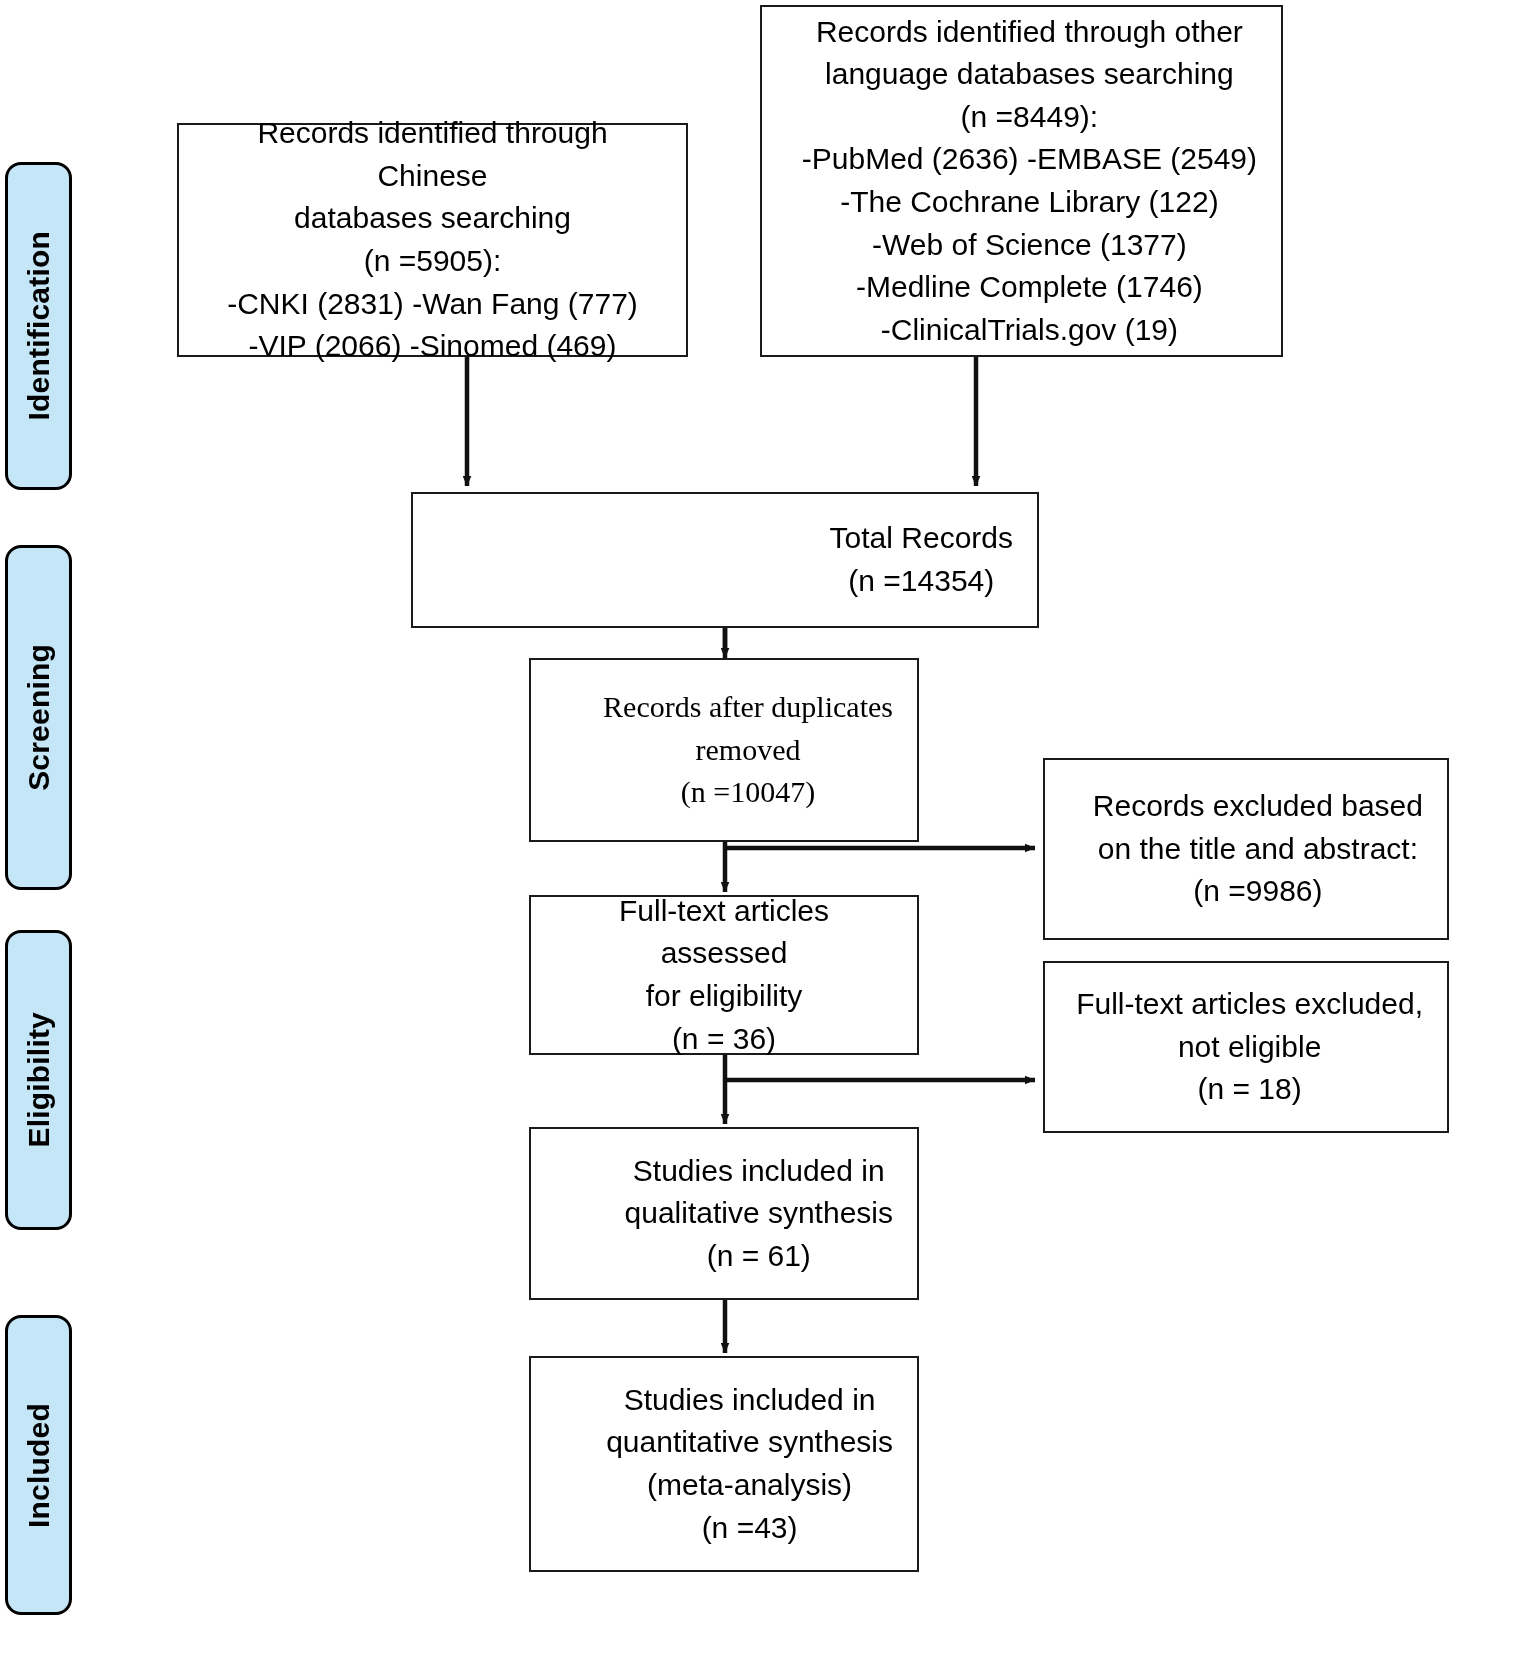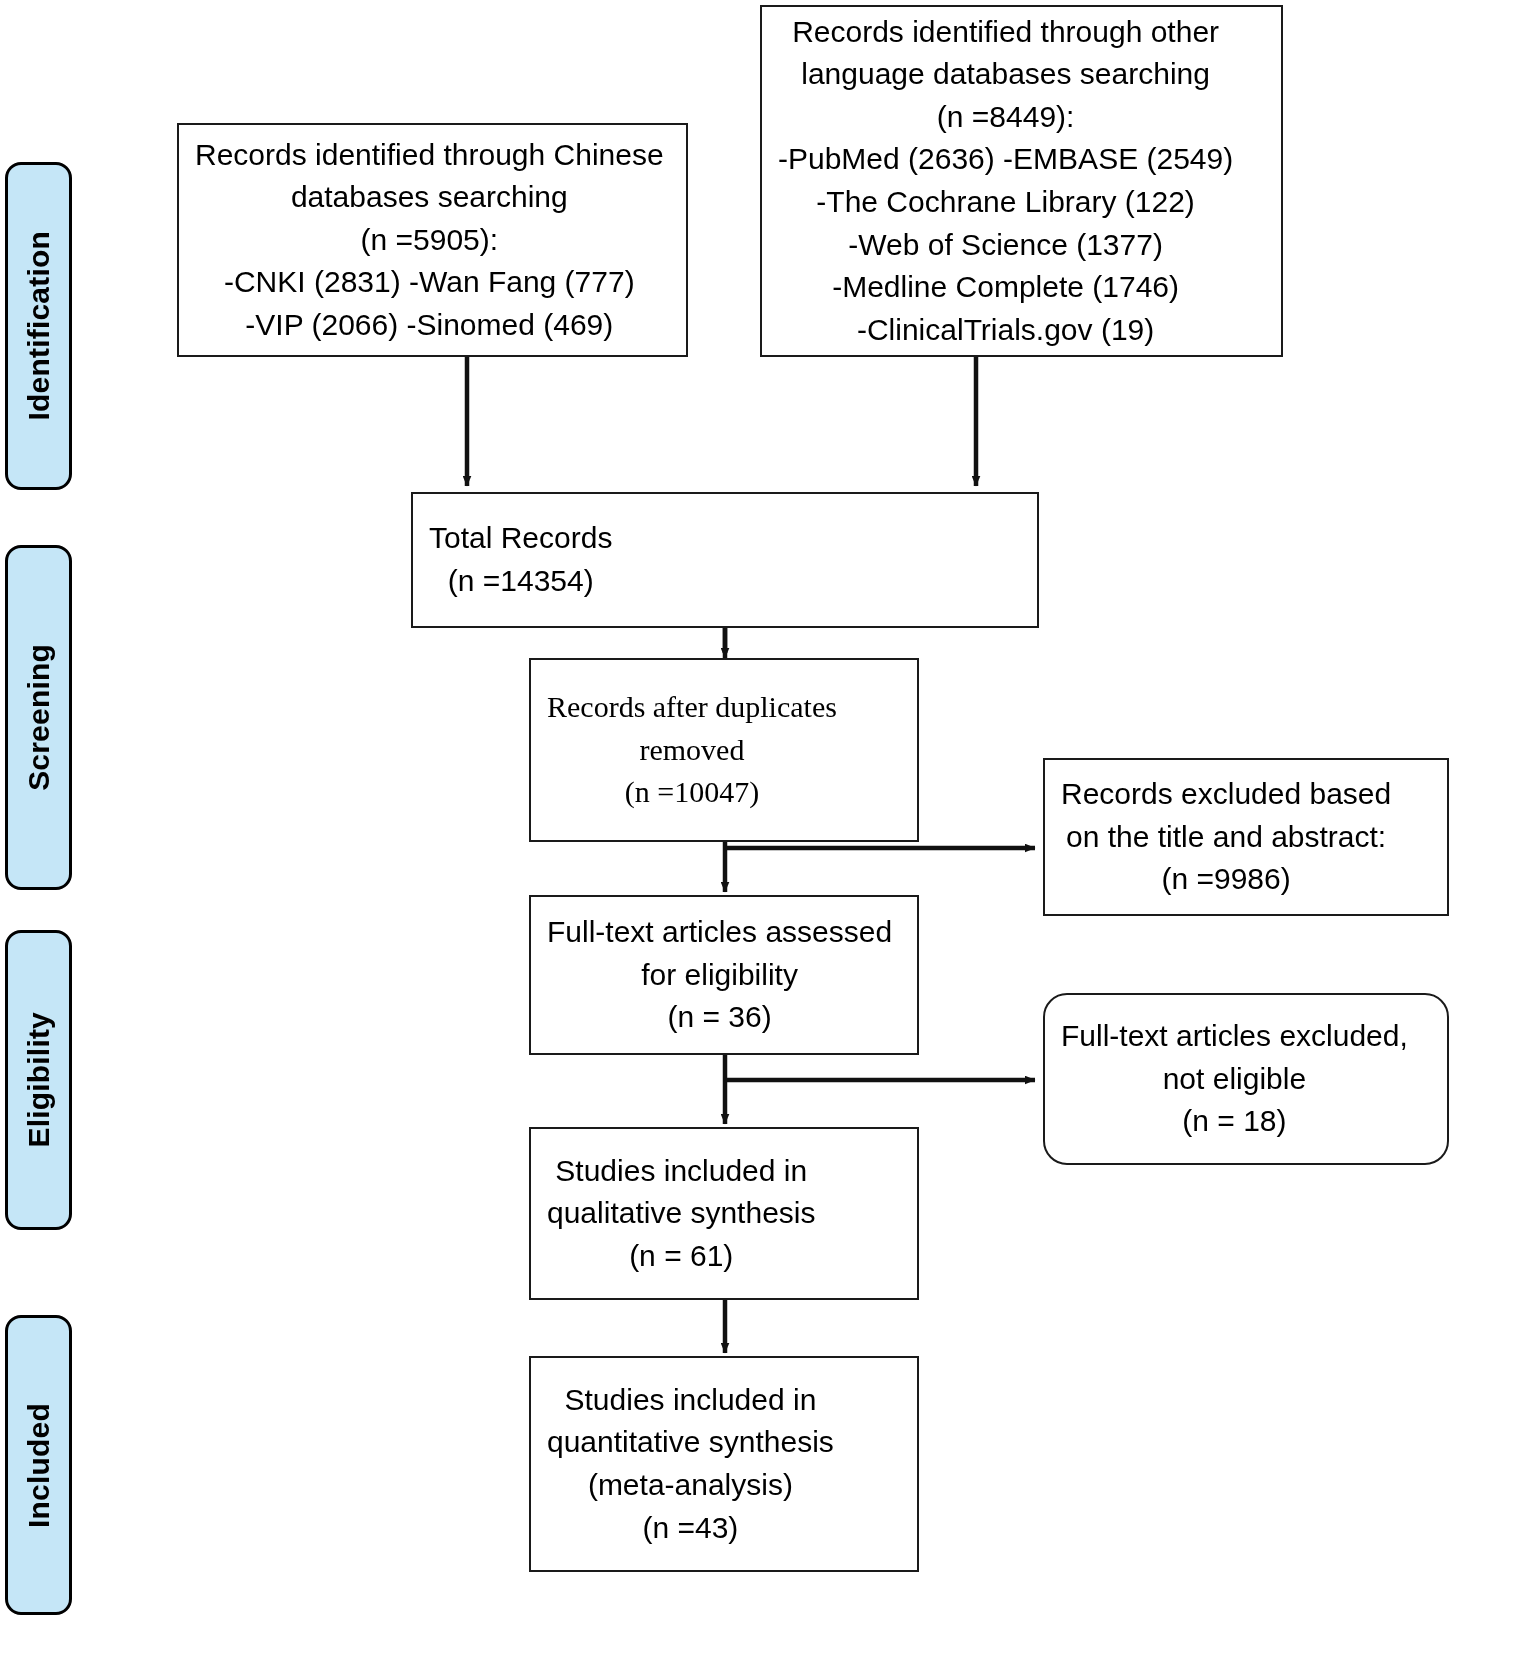--- a/index.html
+++ b/index.html
@@ -41,22 +41,22 @@
   }
 
   
   .flow-box {
     position: absolute;
     box-sizing: border-box;
     background: #ffffff;
     border: 2.5px solid #1a1a1a;
     display: flex;
     align-items: center;
-    justify-content: flex-start;
-    padding: 6px 16px;
+    justify-content: flex-end;
+    padding: 6px 24px;
   }
   .flow-box .box-text {
     text-align: center;
     font-size: 30px;
     line-height: 1.42;
     color: #000000;
     white-space: pre-line;
   }
 
   
@@ -138,33 +138,33 @@
     <span class="box-text">Total Records
 (n =14354)</span>
   </div>
 
   <div class="flow-box" style="left:529px; top:658px; width:390px; height:184px;font-family:Liberation Serif, serif;">
     <span class="box-text">Records after duplicates
 removed
 (n =10047)</span>
   </div>
 
-  <div class="flow-box" style="left:1043px; top:758px; width:406px; height:158px;">
+  <div class="flow-box" style="left:1043px; top:758px; width:406px; height:182px;">
     <span class="box-text">Records excluded based
 on the title and abstract:
 (n =9986)</span>
   </div>
 
   <div class="flow-box" style="left:529px; top:895px; width:390px; height:160px;">
     <span class="box-text">Full-text articles assessed
 for eligibility
 (n = 36)</span>
   </div>
 
-  <div class="flow-box" style="left:1043px; top:993px; width:406px; height:172px;border-radius:24px;">
+  <div class="flow-box" style="left:1043px; top:961px; width:406px; height:172px;">
     <span class="box-text">Full-text articles excluded,
 not eligible
 (n = 18)</span>
   </div>
 
   <div class="flow-box" style="left:529px; top:1127px; width:390px; height:173px;">
     <span class="box-text">Studies included in
 qualitative synthesis
 (n = 61)</span>
   </div>

